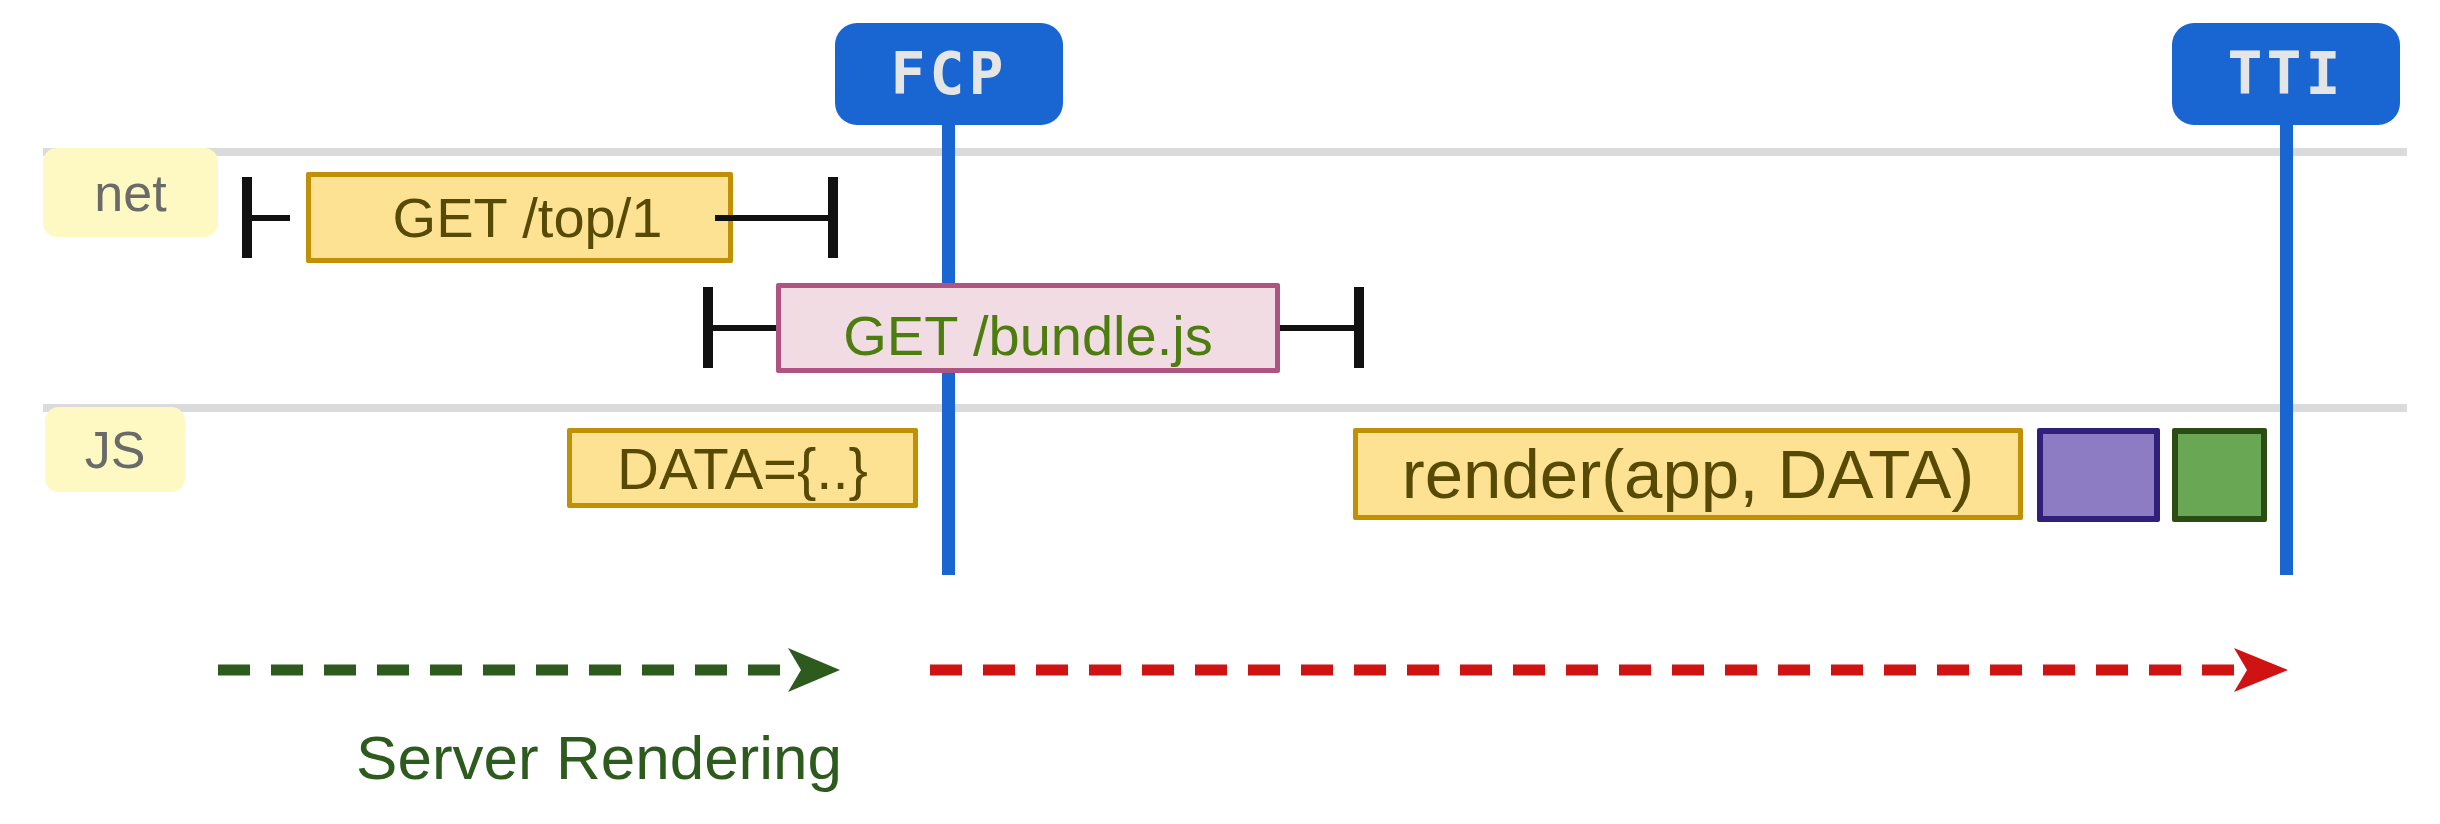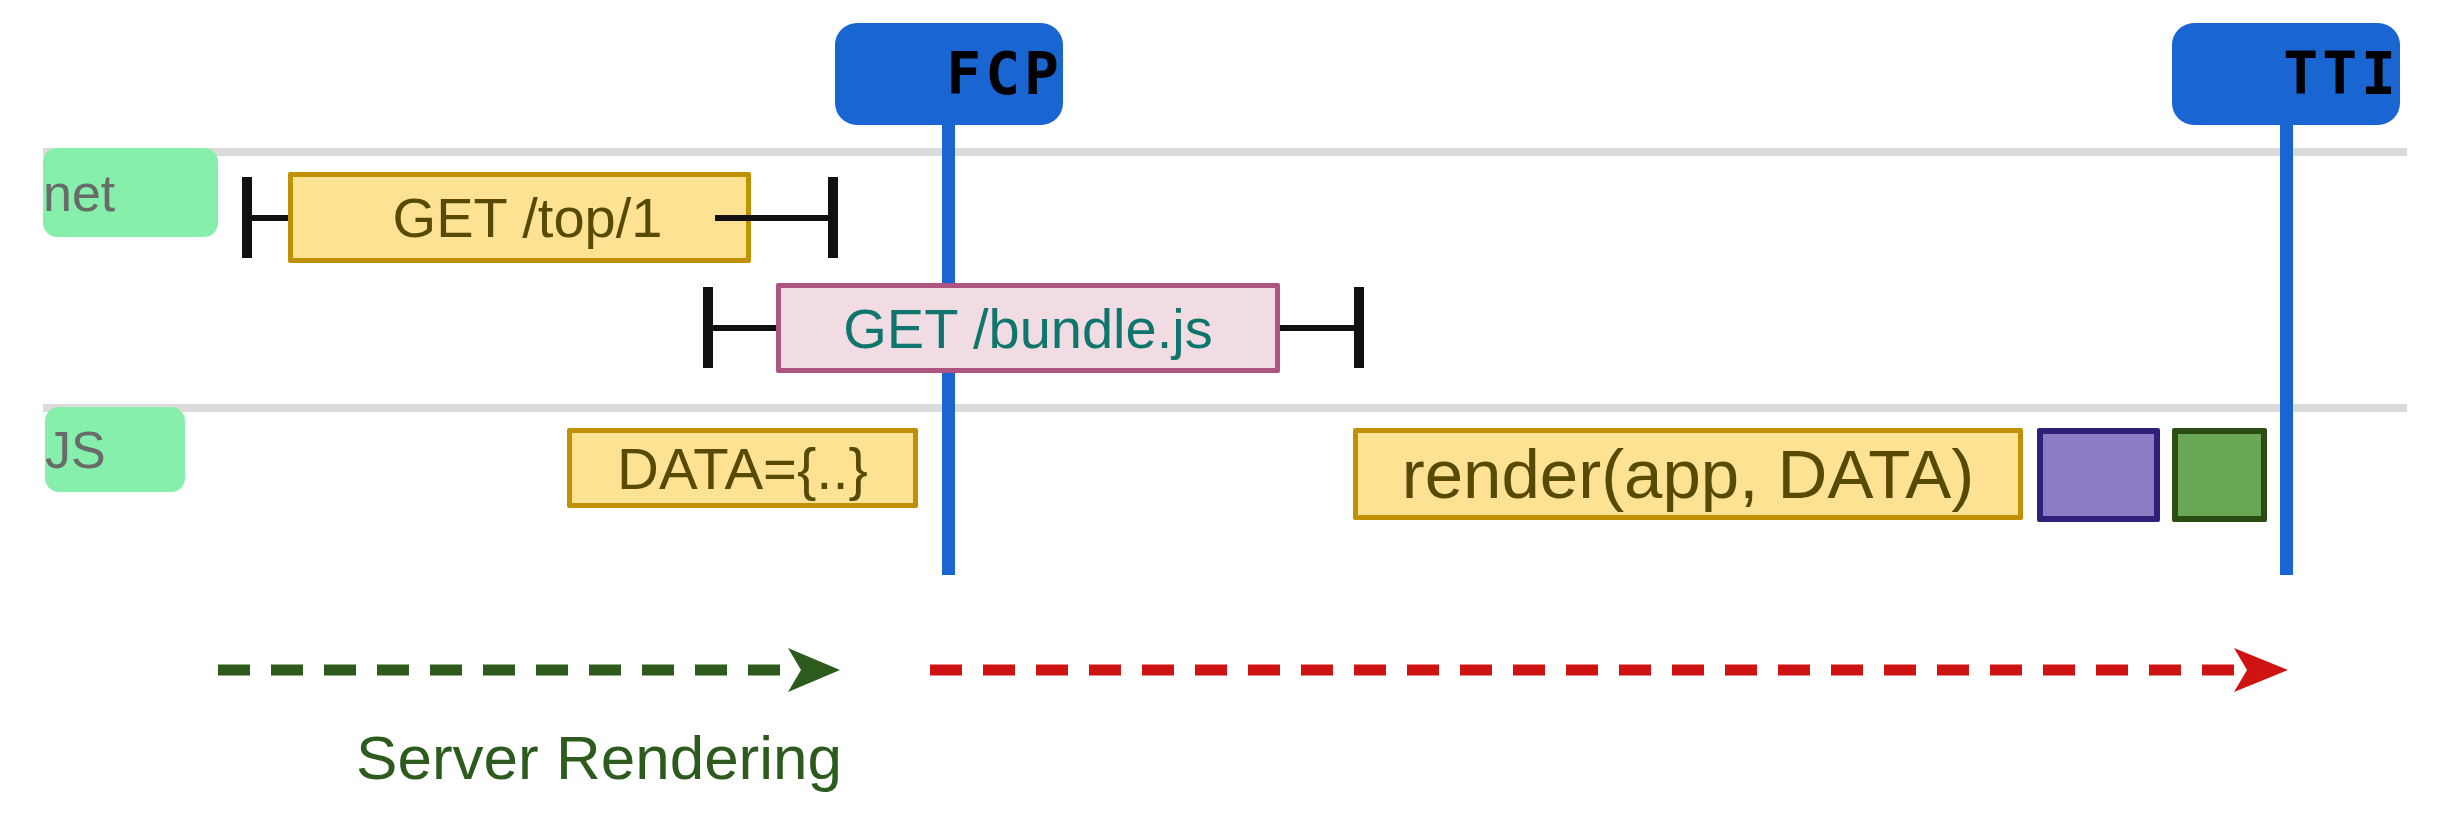--- a/index.html
+++ b/index.html
@@ -11,59 +11,59 @@
     font-family:"Liberation Sans", sans-serif;
     overflow:hidden;
   }
 
   
   .badge{
     position:absolute;
     top:23px; height:102px; width:228px;
     background:#1966d2;
     border-radius:22px;
-    display:flex; align-items:center; justify-content:flex-end;
-    color:#000000;
+    display:flex; align-items:center; justify-content:center;
+    color:#e5e5e5;
     font-family:"DejaVu Sans Mono", monospace;
     font-weight:bold;
     font-size:58px;
     letter-spacing:4px;
   }
   .vline{
     position:absolute;
     top:125px; height:450px; width:13px;
     background:#1966d2;
   }
 
   
   .rail{
     position:absolute;
     left:43px; width:2364px; height:8px;
     background:#dbdbdb;
   }
   .lane-label{
     position:absolute;
-    background:#86efac;
+    background:#fef9c3;
     border-radius:14px;
-    display:flex; align-items:center; 
+    display:flex; align-items:center; justify-content:center;
     color:#6a6a6a;
     font-size:52px;
   }
 
   
   .task{
     position:absolute;
     box-sizing:border-box;
     display:flex; align-items:center; justify-content:center;
     border-radius:2px;
     font-size:56px;
     white-space:nowrap;
   }
   .task.yellow{ background:#fde293; border:5px solid #c09104; color:#564a05; }
-  .task.pink  { background:#f2dce4; border:5px solid #ae5482; color:#0f766e; }
+  .task.pink  { background:#f2dce4; border:5px solid #ae5482; color:#4d7c0f;align-items:flex-end; }
   .task.purple{ background:#8d7cc4; border:6px solid #312079; }
   .task.green { background:#69a754; border:6px solid #2b4d13; }
 
   
   .wbar{ position:absolute; width:10px; height:81px; background:#111111; }
   .wline{ position:absolute; height:6px; background:#111111; }
 
   
   .phase-caption{
     position:absolute;
@@ -97,21 +97,21 @@
 
   <div class="lane-label" style="left:43px; top:148px; width:175px; height:89px;">
     <span>net</span>
   </div>
   <div class="lane-label" style="left:45px; top:407px; width:140px; height:85px;">
     <span>JS</span>
   </div>
 
   <div class="wbar" style="left:242px; top:177px;"></div>
   <div class="wline" style="left:252px; top:215px; width:38px;"></div>
-  <div class="task yellow" style="left:288px; top:172px; width:463px; height:91px;padding-left:16px;">
+  <div class="task yellow" style="left:306px; top:172px; width:427px; height:91px;padding-left:16px;">
     <span>GET /top/1</span>
   </div>
   <div class="wline" style="left:715px; top:215px; width:113px;"></div>
   <div class="wbar" style="left:828px; top:177px;"></div>
 
   <div class="wbar" style="left:703px; top:287px;"></div>
   <div class="wline" style="left:713px; top:325px; width:63px;"></div>
   <div class="task pink" style="left:776px; top:283px; width:504px; height:90px;">
     <span>GET /bundle.js</span>
   </div>

